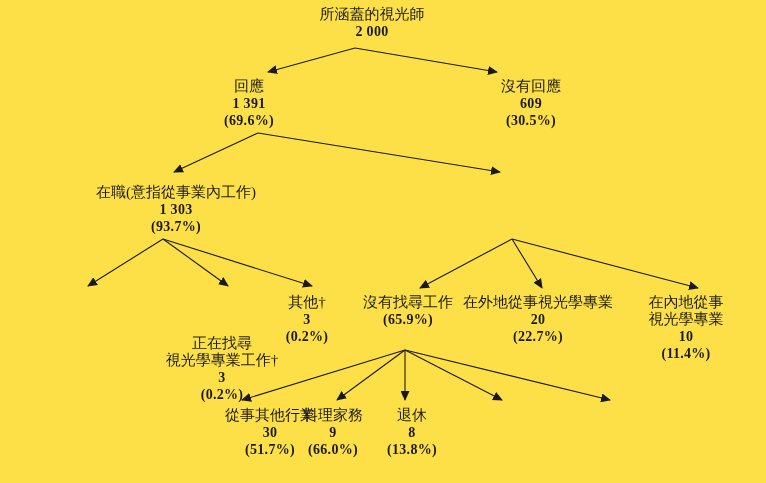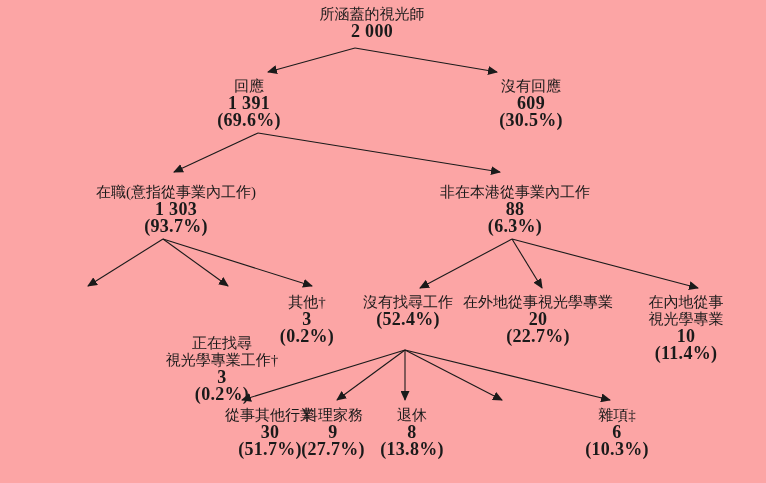--- a/index.html
+++ b/index.html
@@ -1,40 +1,40 @@
 <!DOCTYPE html>
 <html><head>
 <meta charset="utf-8">
 <style>
   html,body{margin:0;padding:0;background:#ffffff;}
   #canvas{
     position:relative;
     width:766px;height:483px;
-    background:#fca5a5;
+    background:#fde047;
     font-family:"Liberation Serif","DejaVu Serif",serif;
     color:#1a1a1a;
     overflow:hidden;
   }
   #edges{position:absolute;left:0;top:0;width:766px;height:483px;}
   .node{
     position:absolute;
     transform:translateX(-50%);
     text-align:center;
     line-height:17px;
     white-space:nowrap;
   }
   .node .lbl{
     display:block;
     font-size:15px;
     font-weight:400;
     white-space:pre-line;
   }
   .node .cnt,.node .pct{
     display:block;
-    font-size:18px;
+    font-size:14px;
     font-weight:700;
     letter-spacing:0.3px;
   }
   
   .n-root      {left:372px; top:6px;}
   .n-resp      {left:240px; top:78px;margin-left:9px;}
   .n-noresp    {left:531px; top:78px;}
   .n-working   {left:176px; top:184px;}
   .n-notlocal  {left:515px; top:184px;}
   .n-hkopt     {left:97px;  top:294px;}
@@ -95,43 +95,38 @@
     <span class="cnt">609</span>
     <span class="pct">(30.5%)</span>
   </div>
 
   <div class="node n-working">
     <span class="lbl">在職(意指從事業內工作)</span>
     <span class="cnt">1 303</span>
     <span class="pct">(93.7%)</span>
   </div>
 
-  <div class="node n-notlocal">
-    <span class="lbl">非在本港從事業內工作</span>
-    <span class="cnt">88</span>
-    <span class="pct">(6.3%)</span>
-  </div>
 
 
   <div class="node n-seeking">
     <span class="lbl">正在找尋
 視光學專業工作†</span>
     <span class="cnt">3</span>
     <span class="pct">(0.2%)</span>
   </div>
 
   <div class="node n-other">
     <span class="lbl">其他†</span>
     <span class="cnt">3</span>
     <span class="pct">(0.2%)</span>
   </div>
 
   <div class="node n-nosearch">
     <span class="lbl">沒有找尋工作</span>
-    <span class="pct">(52.4%)</span>
+    <span class="pct">(65.9%)</span>
   </div>
 
   <div class="node n-abroad">
     <span class="lbl">在外地從事視光學專業</span>
     <span class="cnt">20</span>
     <span class="pct">(22.7%)</span>
   </div>
 
   <div class="node n-mainland">
     <span class="lbl">在內地從事視光學專業</span>
@@ -141,29 +136,24 @@
 
   <div class="node n-otherind">
     <span class="lbl">從事其他行業</span>
     <span class="cnt">30</span>
     <span class="pct">(51.7%)</span>
   </div>
 
   <div class="node n-house">
     <span class="lbl">料理家務</span>
     <span class="cnt">9</span>
-    <span class="pct">(27.7%)</span>
+    <span class="pct">(66.0%)</span>
   </div>
 
   <div class="node n-retired">
     <span class="lbl">退休</span>
     <span class="cnt">8</span>
     <span class="pct">(13.8%)</span>
   </div>
 
 
-  <div class="node n-misc">
-    <span class="lbl">雜項‡</span>
-    <span class="cnt">6</span>
-    <span class="pct">(10.3%)</span>
-  </div>
 
 </div>
 
 </body></html>

